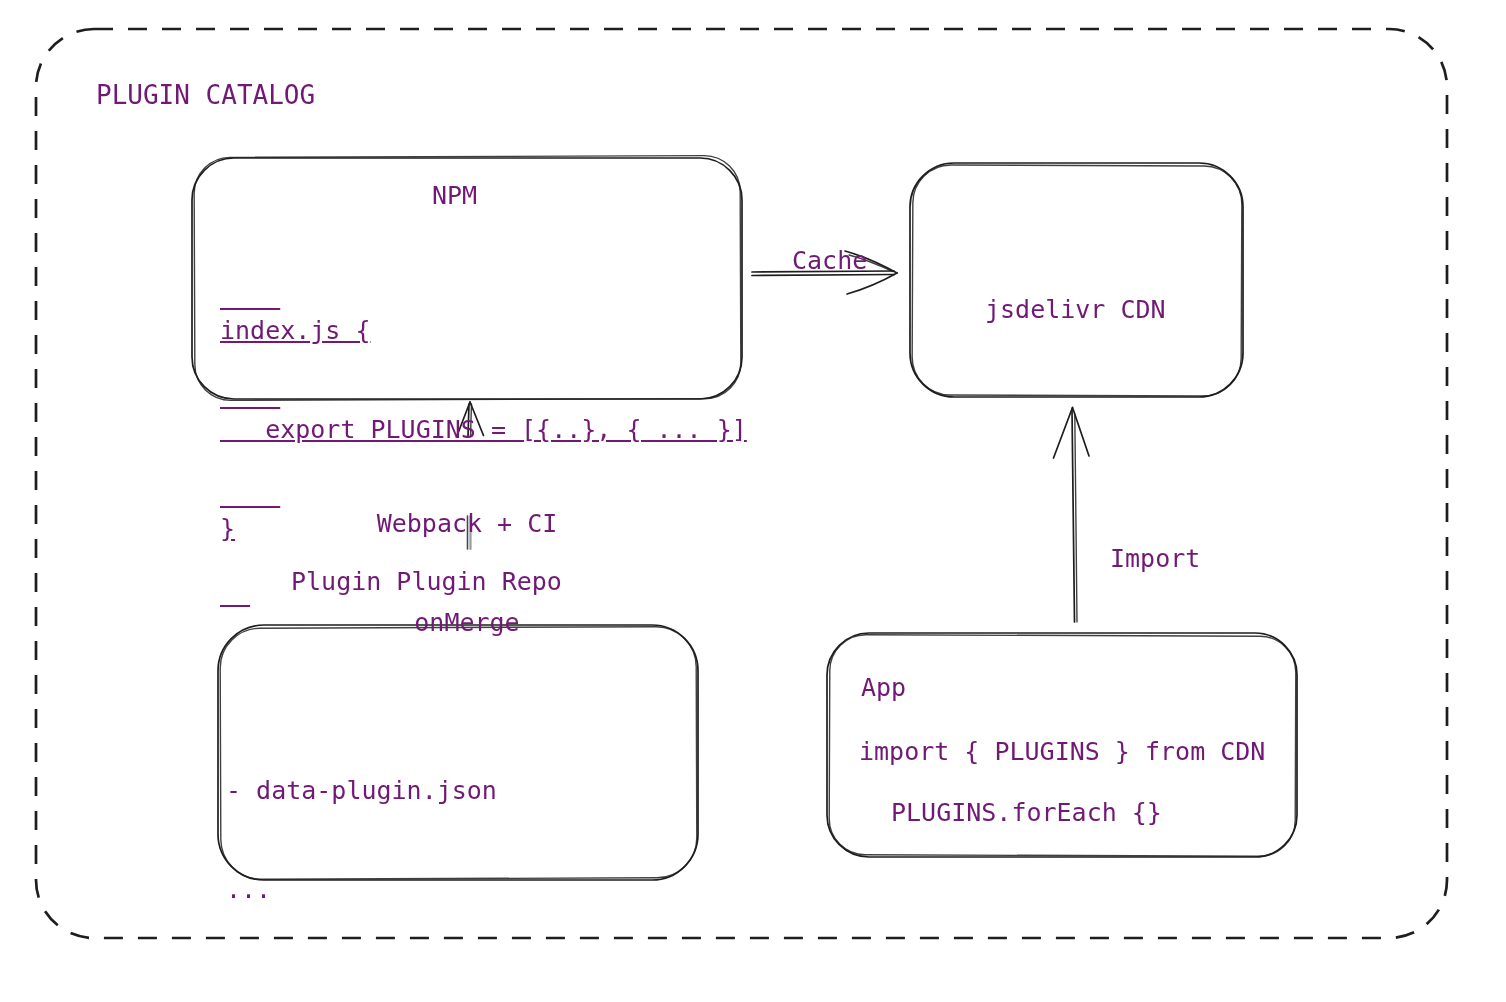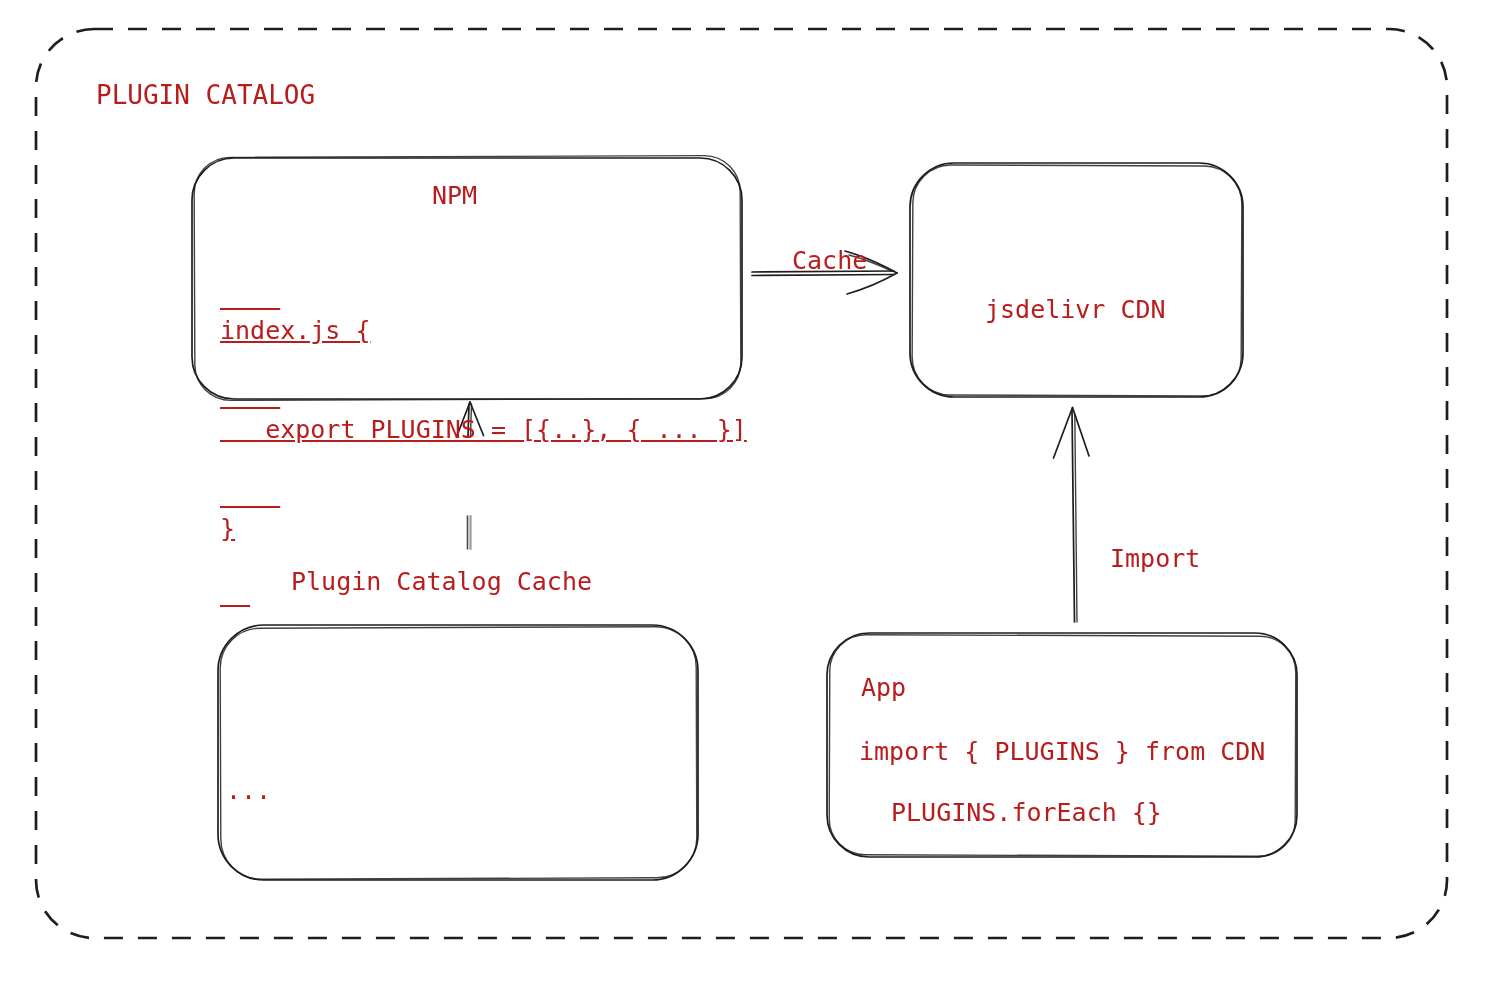--- a/index.html
+++ b/index.html
@@ -38,21 +38,21 @@
     fill: none;
     stroke: #1e1e1e;
     stroke-width: 2.7;
     stroke-dasharray: 19 15;
   }
   .conn-dark { stroke: #44484d; stroke-width: 1.6; stroke-linecap: round; }
   .conn-gray { stroke: #9a9a9a; stroke-width: 2.2; stroke-linecap: round; }
   .t {
     position: absolute;
     font-family: "DejaVu Sans Mono", "Liberation Mono", monospace;
-    color: #b91c1c;
+    color: #701a75;
     font-size: 25px;
     line-height: 33px;
     white-space: pre;
   }
   .t-title        { left: 96px;  top: 78px;  font-size: 26px; line-height: 34px; }
   .t-npm-title    { left: 432px; top: 179px; }
   .t-npm-code     { left: 220px; top: 248px; text-decoration: underline; }
   .t-cache        { left: 792px; top: 200px; margin-top: 44px; }
   .t-cdn          { left: 985px; top: 261px; margin-top: 32px; }
   .t-build        { left: 372px; top: 441px; width: 190px; text-align: center; }
@@ -127,24 +127,29 @@
   <div class="t t-npm-code">
     <div>index.js {</div>
     <div>   export PLUGINS = [{..}, { ... }]</div>
     <div>}</div>
   </div>
 
   <div class="t t-cache">Cache</div>
 
   <div class="t t-cdn">jsdelivr CDN</div>
 
+  <div class="t t-build">
+    <div>Webpack + CI</div>
+    <div>onMerge</div>
+  </div>
 
-  <div class="t t-repo-label">Plugin Catalog Cache</div>
+  <div class="t t-repo-label">Plugin Plugin Repo</div>
 
   <div class="t t-repo-files">
+    <div>- data-plugin.json</div>
     <div>...</div>
   </div>
 
   <div class="t t-app-title">App</div>
 
   <div class="t t-app-code1">import { PLUGINS } from CDN</div>
 
   <div class="t t-app-code2">PLUGINS.forEach {}</div>
 
   <div class="t t-import">Import</div>

